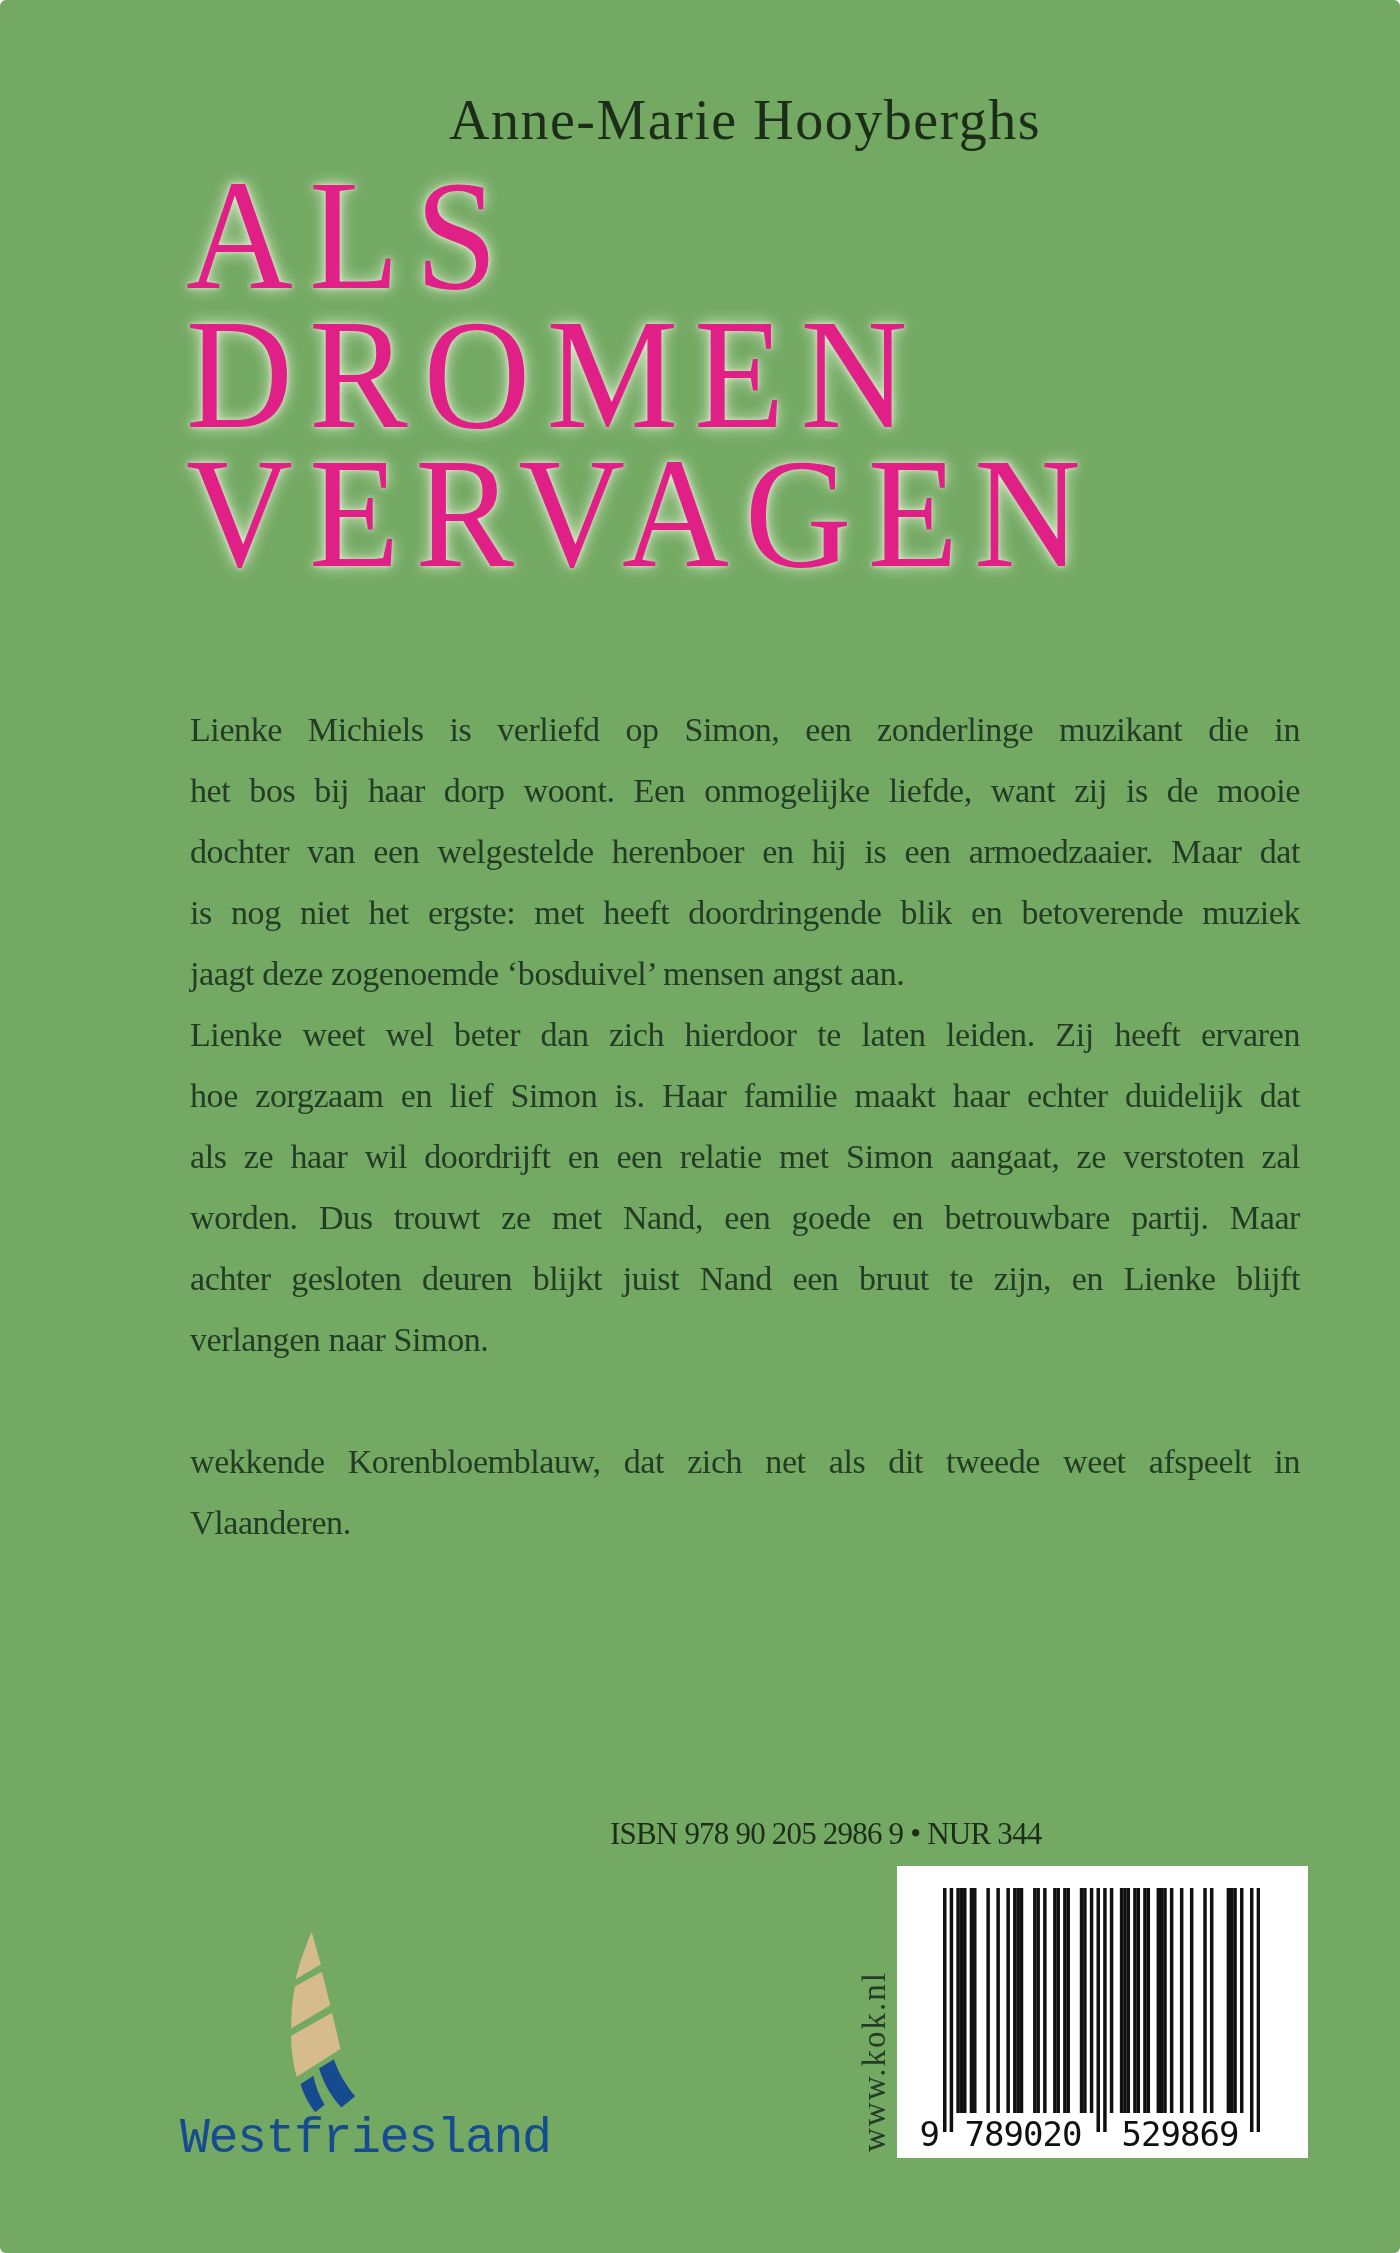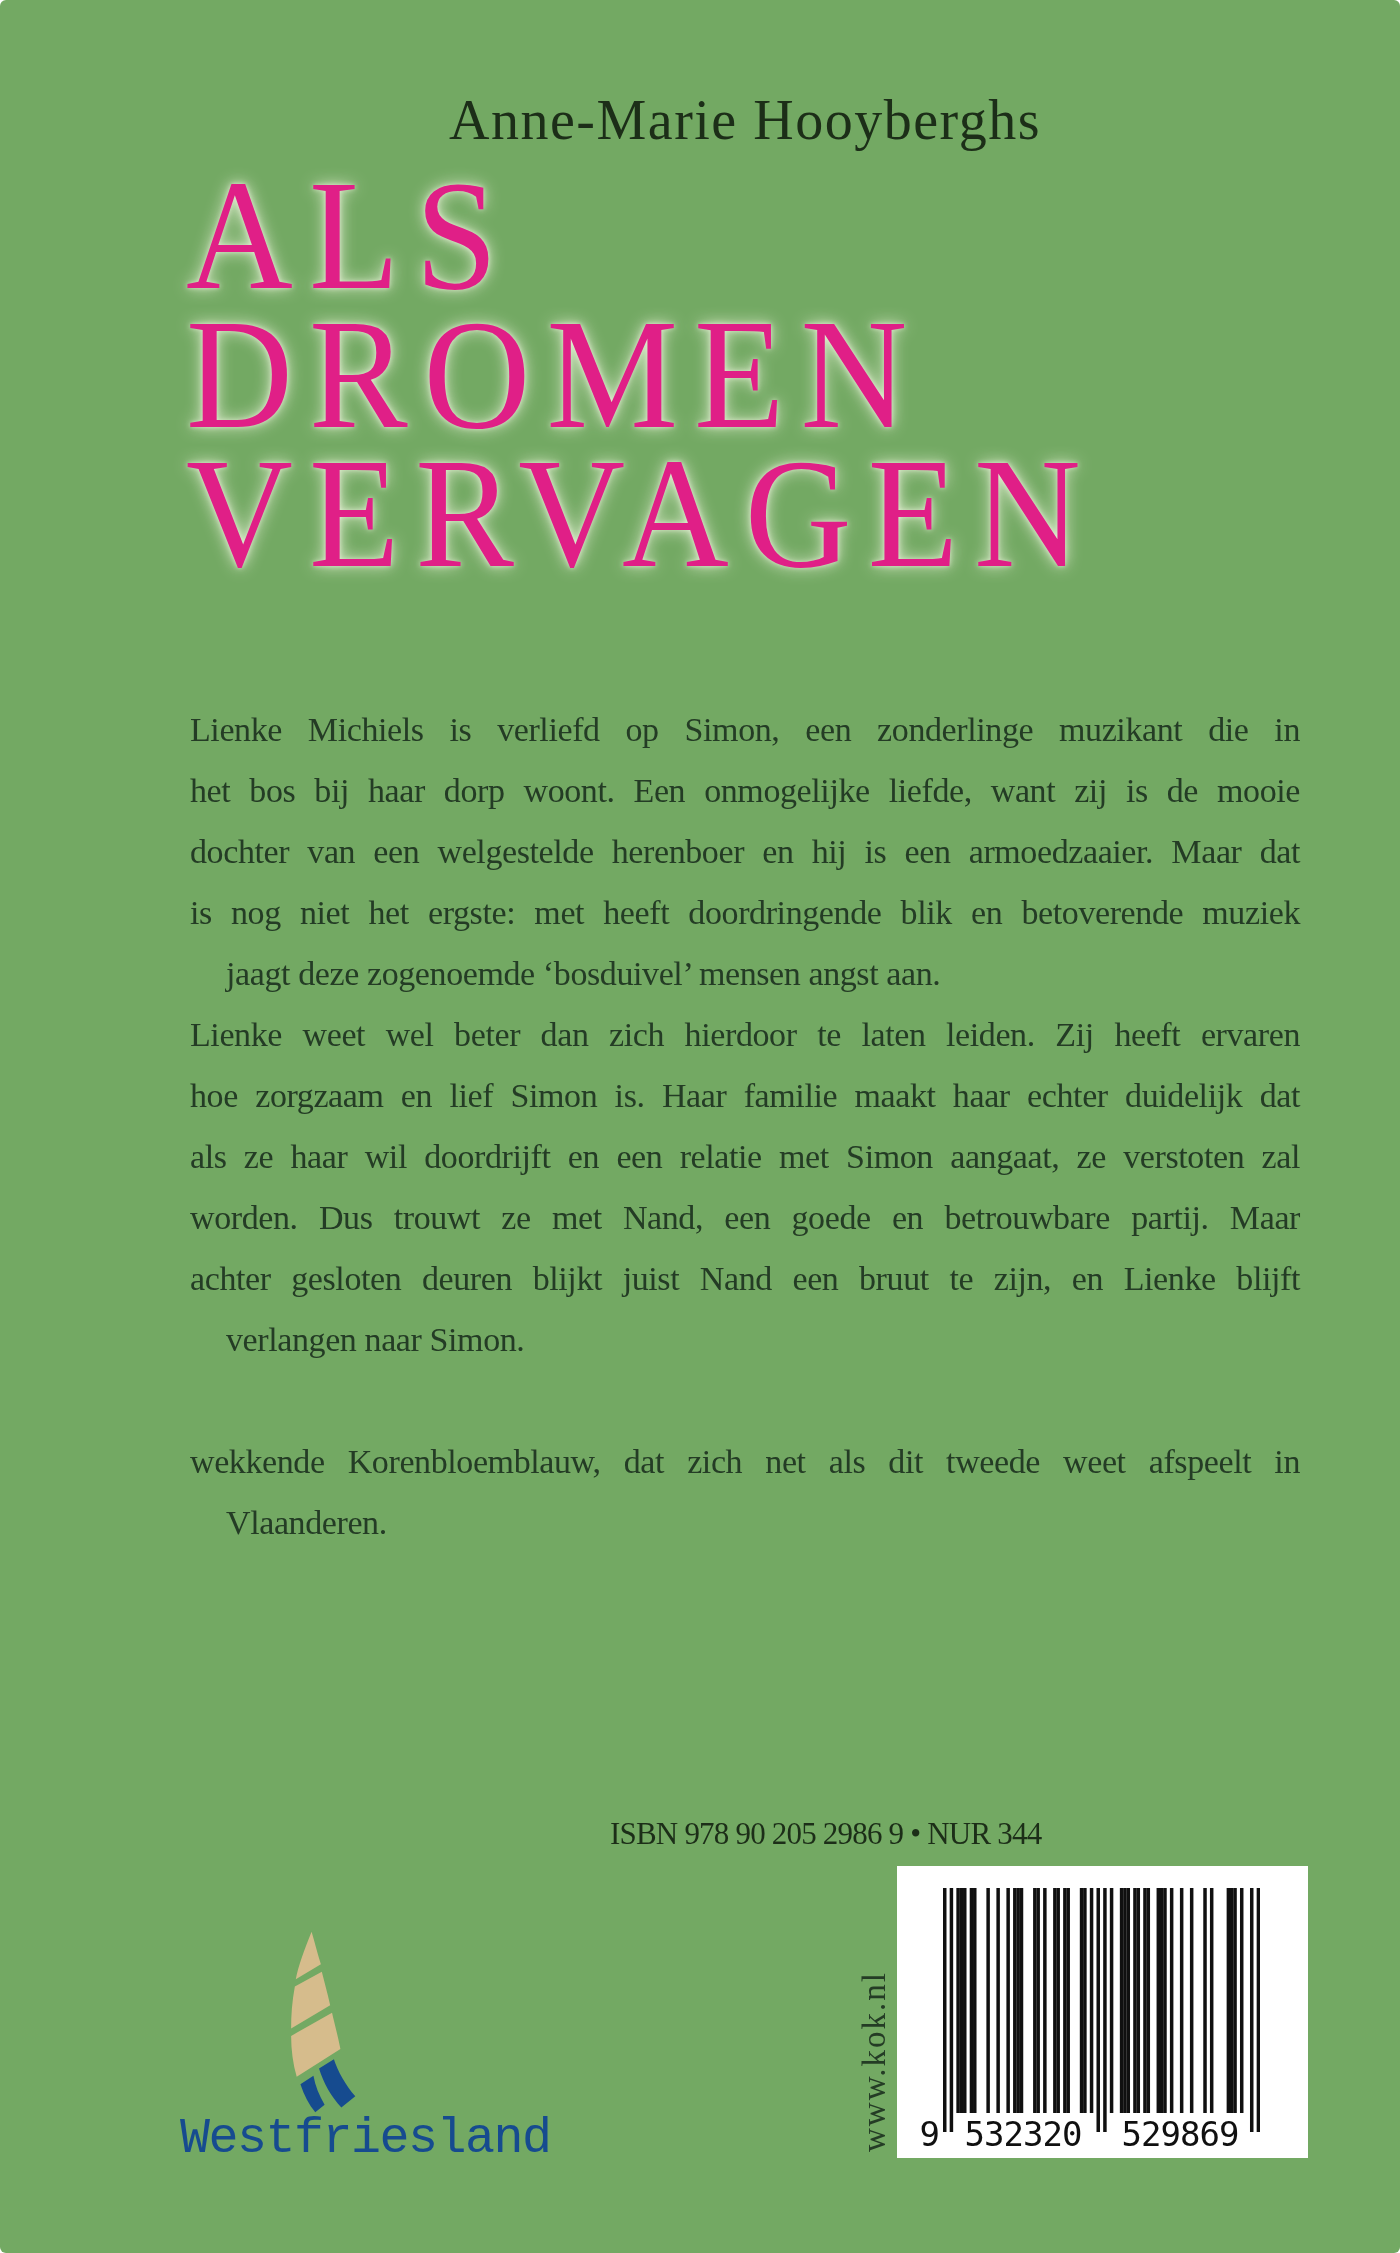--- a/index.html
+++ b/index.html
@@ -24,21 +24,21 @@
     display:block;font-size:148px;line-height:139px;letter-spacing:16px;
     color:var(--title);transform:scaleY(1.06);
     text-shadow:0 0 16px rgba(238,246,222,.95),0 0 5px rgba(238,246,222,.75);
   }
   .synopsis{position:absolute;left:190px;top:699px;width:1110px;
     font-size:34px;line-height:61px;letter-spacing:-0.4px;color:var(--body-text);}
   .about{position:absolute;left:190px;top:1431px;width:1110px;
     font-size:34px;line-height:61px;letter-spacing:-0.4px;color:var(--body-text);}
   .line{display:block;width:1110px;}
   .just{text-align:justify;text-align-last:justify;}
-  .rag{text-align:left;margin-left:36px;}
+  .rag{text-align:left;}
   .ital{}
   .isbn{
     position:absolute;right:90px;top:1816px;width:700px;text-align:left;
     font-size:31px;letter-spacing:-0.8px;color:var(--heading-text);
   }
   .website{
     position:absolute;left:856px;top:2152px;width:172px;height:42px;
     transform:rotate(-90deg);transform-origin:0 0;
     font-size:33px;letter-spacing:2px;color:var(--body-text);text-align:center;
   }
@@ -141,21 +141,21 @@
         <rect x="260.27" y="0" width="3.49" height="225"></rect>
         <rect x="266.95" y="0" width="3.49" height="225"></rect>
         <rect x="283.63" y="0" width="3.49" height="225"></rect>
         <rect x="286.97" y="0" width="3.49" height="225"></rect>
         <rect x="290.31" y="0" width="3.49" height="225"></rect>
         <rect x="296.98" y="0" width="3.49" height="225"></rect>
         <rect x="306.99" y="0" width="3.49" height="244"></rect>
         <rect x="313.66" y="0" width="3.49" height="244"></rect>
       </svg>
     <div class="bdigit bd-first">9</div>
-    <div class="bdigit bd-left">532320</div>
+    <div class="bdigit bd-left">789020</div>
     <div class="bdigit bd-right">529869</div>
   </div>
 
   <svg class="sail-icon" viewBox="0 0 120 200" xmlns="http://www.w3.org/2000/svg">
     <path fill="var(--sail-tan)" d="M66,4 C58,24 52,40 49,55 L76,39 C72,26 69,14 66,4 Z"></path>
     <path fill="var(--sail-tan)" d="M48,63 C45,79 44,94 44,108 L86,83 C83,69 79,55 77,47 Z"></path>
     <path fill="var(--sail-tan)" d="M44,116 C44,131 46,146 50,160 L97,130 C94,115 90,100 88,91 Z"></path>
     <path fill="var(--publisher-blue)" d="M54,168 C58,180 63,190 70,198 L80,190 C74,180 70,170 68,159 Z"></path>
     <path fill="var(--publisher-blue)" d="M74,151 C79,167 87,181 98,193 L113,181 C103,169 94,154 90,141 Z"></path>
   </svg>

